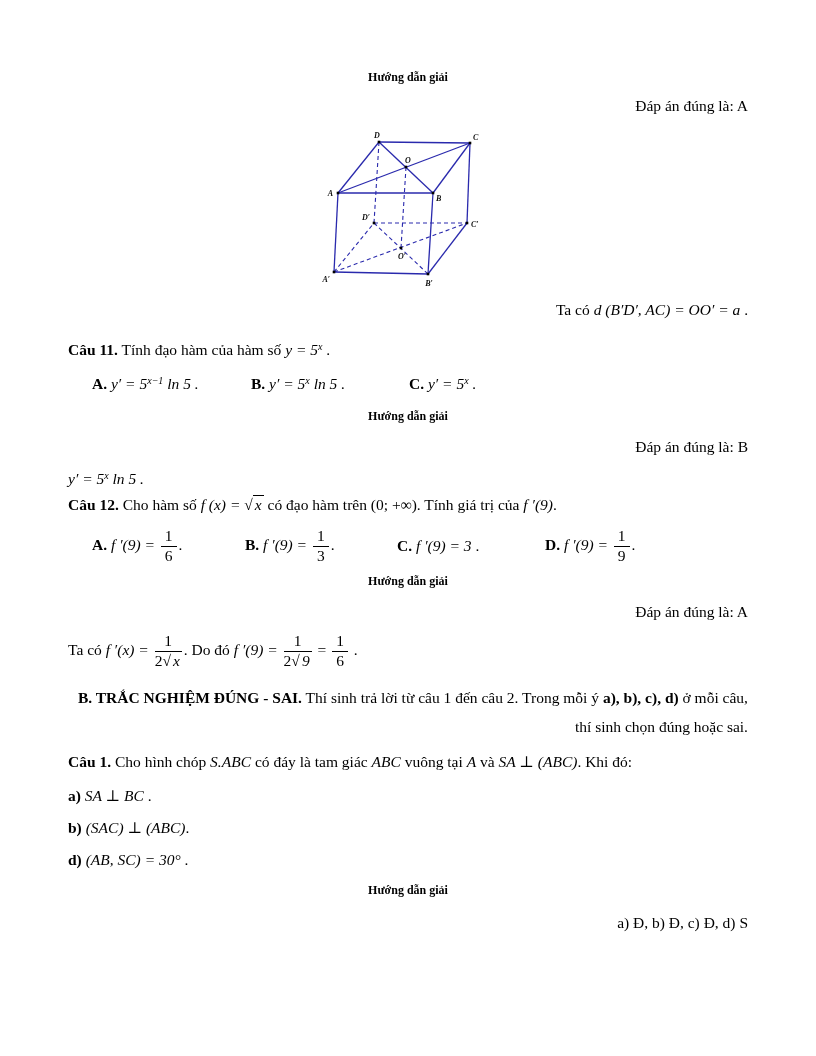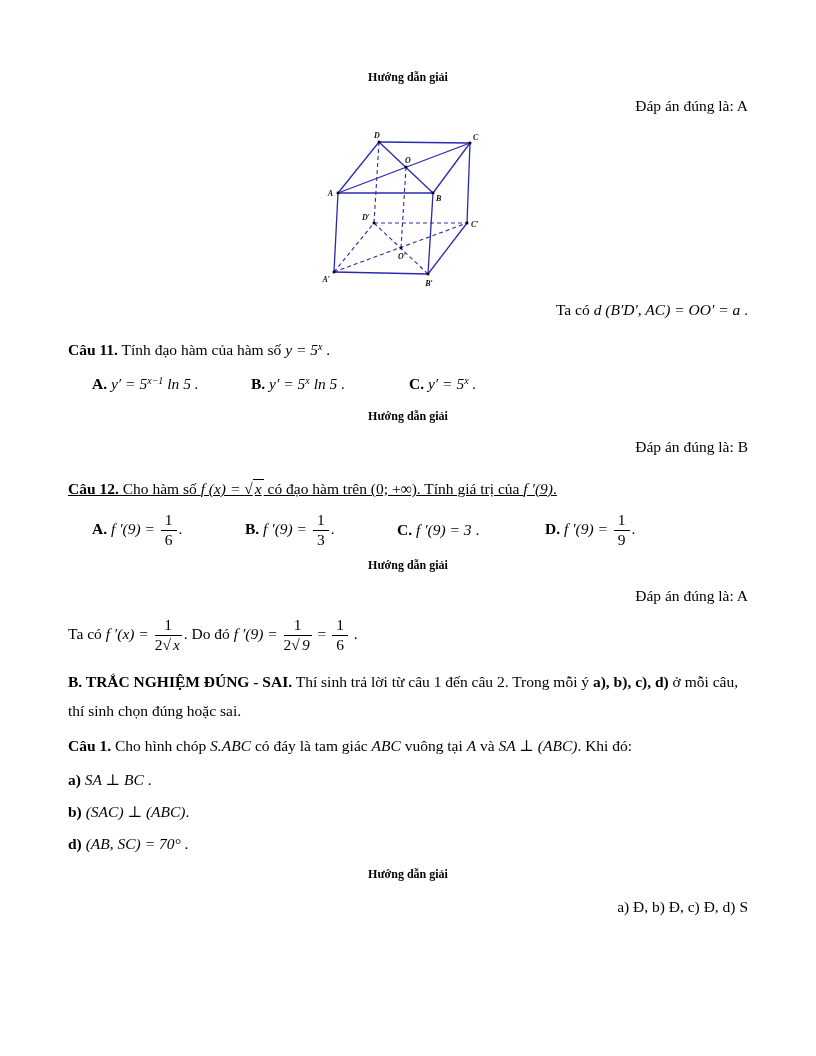--- a/index.html
+++ b/index.html
@@ -23,24 +23,24 @@
   .frac .den{display:block;padding-top:1px;}
   .rad-sign{font-style:normal;}
   .radicand{border-top:1px solid #000;font-style:italic;padding:0 2px;}
   .opt-grid{display:grid;grid-template-columns:153px 152px 148px auto;padding-left:24px;align-items:center;}
   .opt-label{font-weight:bold;}
   .fig{text-align:center;margin-top:10px;transform:translateX(8px);}
   .fig svg line{stroke:var(--lc,#2a2aad);stroke-width:1.3;fill:none;}
   .fig svg .dashed line{stroke-dasharray:4 3;stroke-width:1.1;}
   .fig svg text{font-family:"Liberation Serif","DejaVu Serif",serif;font-size:8px;font-style:italic;font-weight:bold;fill:#111;}
   .fig svg rect{fill:#000;}
-  .sec{line-height:1.85;}
+  .sec{line-height:1.85;text-align:right;}
   .mt6{margin-top:6px;text-align:right;}  .mt10{margin-top:10px;} .mt12{margin-top:12px;}
   .mt14{margin-top:14px;} .mt16{margin-top:16px;gap:6px;}
-  .mt20{margin-top:24px;text-decoration:underline;} .mt22{margin-top:22px;}
+  .mt20{margin-top:8px;} .mt22{margin-top:22px;}
 </style>
 </head>
 <body>
 
 <div class="content">
 
   <p class="heading h1">Hướng dẫn giải</p>
 
   <p class="answer mt12">Đáp án đúng là: A</p>
 
@@ -105,20 +105,23 @@
   <div class="opt-grid mt16">
     <span><span class="opt-label">A.</span><span class="math"> y′ = 5</span><span class="sup">x−1</span><span class="math"> ln 5 .</span></span>
     <span><span class="opt-label">B.</span><span class="math"> y′ = 5</span><span class="sup">x</span><span class="math"> ln 5 .</span></span>
     <span><span class="opt-label">C.</span><span class="math"> y′ = 5</span><span class="sup">x</span><span class="math"> .</span></span>
   </div>
 
   <p class="heading mt16">Hướng dẫn giải</p>
 
   <p class="answer mt14">Đáp án đúng là: B</p>
 
+  <p class="mt14">
+    <span class="math">y′ = 5</span><span class="sup">x</span><span class="math"> ln 5 .</span>
+  </p>
 
   <p class="mt20">
     <span class="bold">Câu 12.</span><span> Cho hàm số </span><span class="math">f (x) = </span><span class="rad-sign">√</span><span class="radicand">x</span><span> có đạo hàm trên </span><span>(0; +∞)</span><span>. Tính giá trị của </span><span class="math">f ′(9)</span><span>.</span>
   </p>
 
   <div class="opt-grid mt14">
     <span><span class="opt-label">A.</span><span class="math"> f ′(9) = </span><span class="frac"><span class="num">1</span><span class="den">6</span></span><span>.</span></span>
     <span><span class="opt-label">B.</span><span class="math"> f ′(9) = </span><span class="frac"><span class="num">1</span><span class="den">3</span></span><span>.</span></span>
     <span><span class="opt-label">C.</span><span class="math"> f ′(9) = 3</span><span> .</span></span>
     <span><span class="opt-label">D.</span><span class="math"> f ′(9) = </span><span class="frac"><span class="num">1</span><span class="den">9</span></span><span>.</span></span>
@@ -140,20 +143,20 @@
     <span class="bold">Câu 1.</span><span> Cho hình chóp </span><span class="math">S.ABC</span><span> có đáy là tam giác </span><span class="math">ABC</span><span> vuông tại </span><span class="math">A</span><span> và </span><span class="math">SA ⊥ (ABC)</span><span>. Khi đó:</span>
   </p>
 
   <p class="mt16">
     <span class="bold">a)</span><span class="math"> SA ⊥ BC</span><span> .</span>
   </p>
   <p class="mt14">
     <span class="bold">b)</span><span class="math"> (SAC) ⊥ (ABC)</span><span>.</span>
   </p>
   <p class="mt14">
-    <span class="bold">d)</span><span class="math"> (AB, SC) = 70°</span><span> .</span>
+    <span class="bold">d)</span><span class="math"> (AB, SC) = 30°</span><span> .</span>
   </p>
 
   <p class="heading mt14">Hướng dẫn giải</p>
 
   <p class="answer mt16">a) Đ, b) Đ, c) Đ, d) S</p>
 
 </div>
 
 </body></html>

